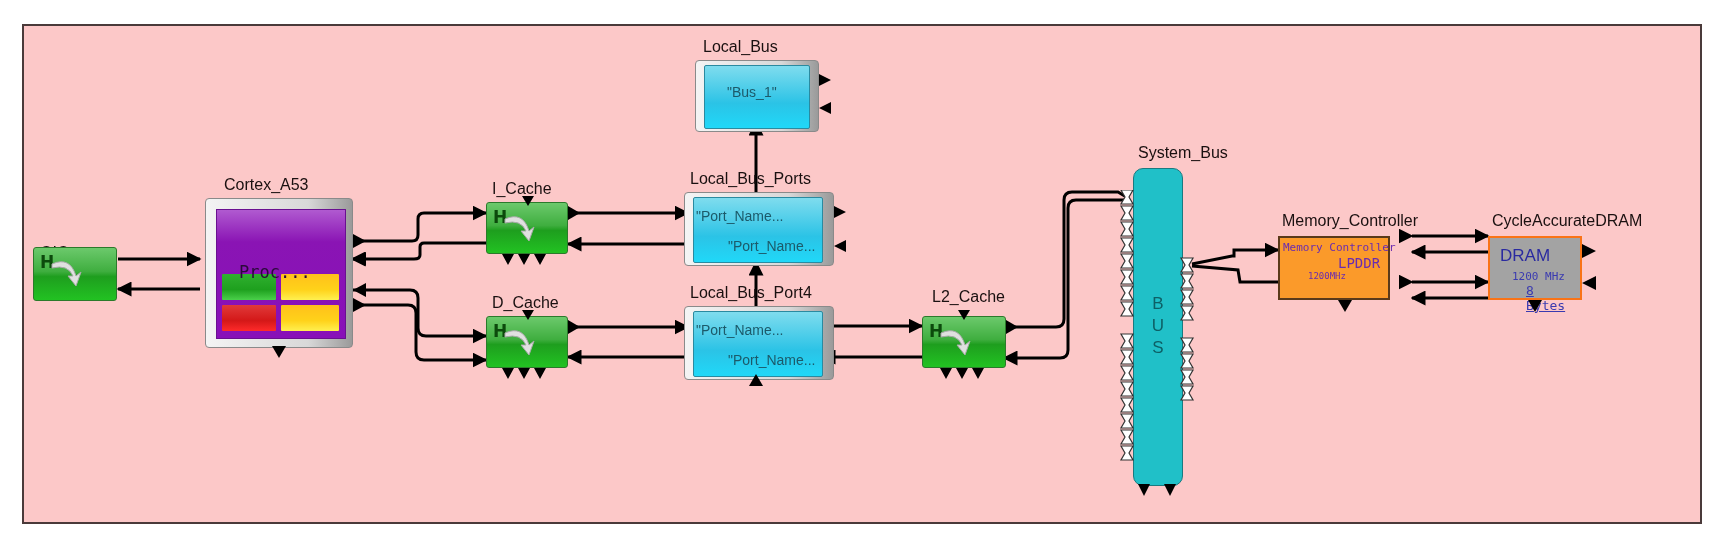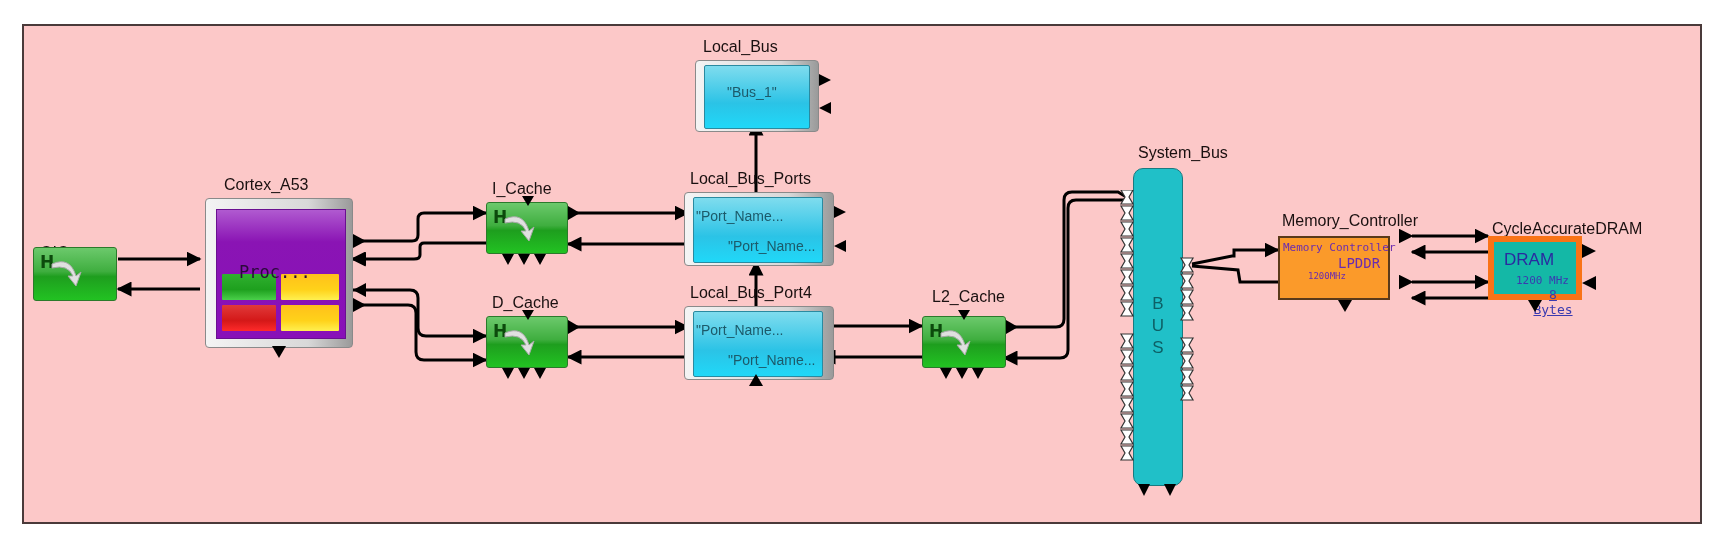--- a/index.html
+++ b/index.html
@@ -11,21 +11,21 @@
   .green { background:linear-gradient(#6cc96c 0%, #3fae3f 45%, #1e9e1e 55%, #22c222 100%); border:1px solid #2b7a2b; border-radius:3px; }
   .green .h { position:absolute; left:6px; top:4px; font-weight:bold; font-size:17px; color:#0c4a0c; font-family:"DejaVu Sans", sans-serif; }
   .green svg.arr { position:absolute; left:14px; top:6px; }
   .frame { background:linear-gradient(90deg,#f4f4f4,#d8d8d8 70%,#9a9a9a); border:1px solid #8a8a8a; border-radius:4px; }
   .cyan { position:absolute; background:linear-gradient(#7fdcee,#2bc3e6 60%,#20d8f8); border:1px solid #2a8aa0; border-radius:2px; color:#1c5a6a; font-size:14px; }
   .purple { position:absolute; background:linear-gradient(#b05ad0,#8a14b4 25%,#8810b8); border:1px solid #6a1090; }
   .cell { position:absolute; border-radius:1px; }
   .sysbus { position:absolute; background:#20c0c8; border:1px solid #1a7a80; border-radius:10px; }
   .sysbus .t { position:absolute; left:0; right:0; text-align:center; color:#0d6066; font-size:17px; line-height:22px; }
   .orange { position:absolute; background:#fb9a2a; border:2px solid #5a3a1a; box-sizing:border-box; font-family:"DejaVu Sans Mono", monospace; color:#6a2cb0; }
-  .yellow { position:absolute; background:#14b8a6; border:6px solid #f97316; box-sizing:border-box; font-family:"DejaVu Sans Mono", monospace; color:#3a3ab0;text-align:center; }
+  .yellow { position:absolute; background:#a3a3a3; border:2px solid #f97316; box-sizing:border-box; font-family:"DejaVu Sans Mono", monospace; color:#3a3ab0; }
 </style>
 </head>
 <body>
 
 <div id="canvas"></div>
 
 <svg id="wires" xmlns="http://www.w3.org/2000/svg">
   <defs>
     <marker id="ah" viewBox="0 0 10 10" refX="9" refY="5" markerWidth="5" markerHeight="5" orient="auto">
       <path d="M0,0 L10,5 L0,10 z" fill="#000"></path>
@@ -191,21 +191,21 @@
 <div class="lbl" style="left:1282px;top:212px;">Memory_Controller</div>
 <div class="orange" style="left:1278px;top:236px;width:112px;height:64px;">
   <div style="position:absolute;left:3px;top:3px;font-size:11px;white-space:nowrap;">Memory Controller</div>
   <div style="position:absolute;left:58px;top:17px;font-size:14px;">LPDDR</div>
   <div style="position:absolute;left:28px;top:33px;font-size:9px;">1200MHz</div>
 </div>
 <svg style="position:absolute;left:1338px;top:300px;" width="14" height="12">
     <path d="M0,0 L14,0 L7,12 z" fill="#000"></path>
   </svg>
 
-<div class="lbl" style="left:1492px;top:212px;margin-top:8px;">CycleAccurateDRAM</div>
+<div class="lbl" style="left:1492px;top:212px;">CycleAccurateDRAM</div>
 <div class="yellow" style="left:1488px;top:236px;width:94px;height:64px;">
   <div style="position:absolute;left:10px;top:8px;font-size:17px;font-family:'Liberation Sans',sans-serif;color:#2a2aa0;">DRAM</div>
   <div style="position:absolute;left:22px;top:32px;font-size:11px;">1200 MHz</div>
   <div style="position:absolute;left:36px;top:45px;font-size:13px;text-decoration:underline;">8 Bytes</div>
 </div>
 <svg style="position:absolute;left:1582px;top:244px;" width="14" height="46">
     <path d="M0,0 L14,7 L0,14 z M14,32 L0,39 L14,46 z" fill="#000"></path>
   </svg>
 <svg style="position:absolute;left:1528px;top:300px;" width="14" height="12">
     <path d="M0,0 L14,0 L7,12 z" fill="#000"></path>

